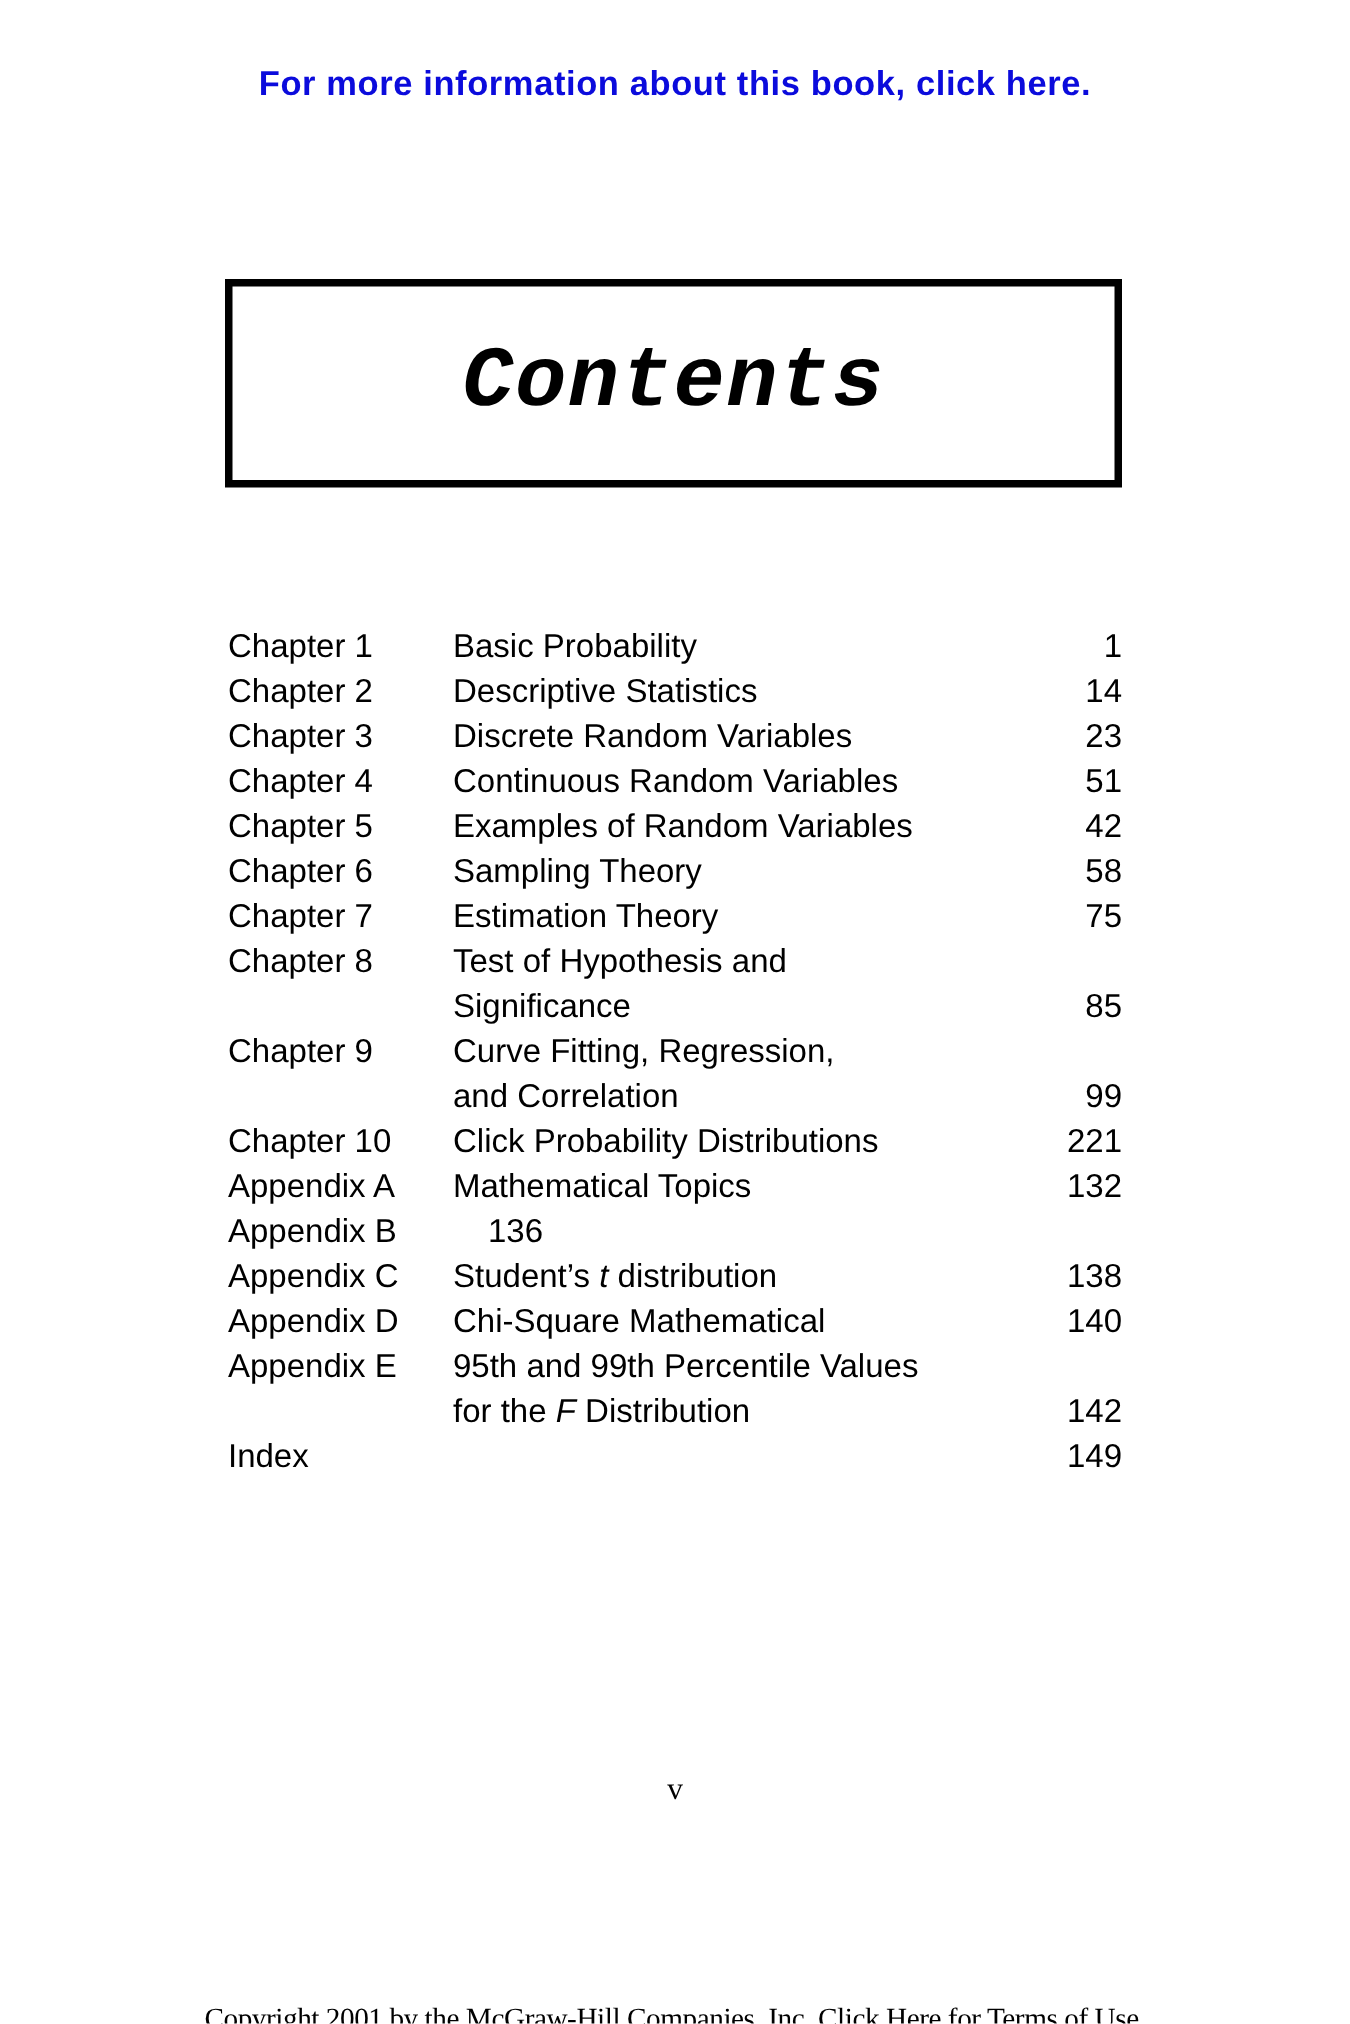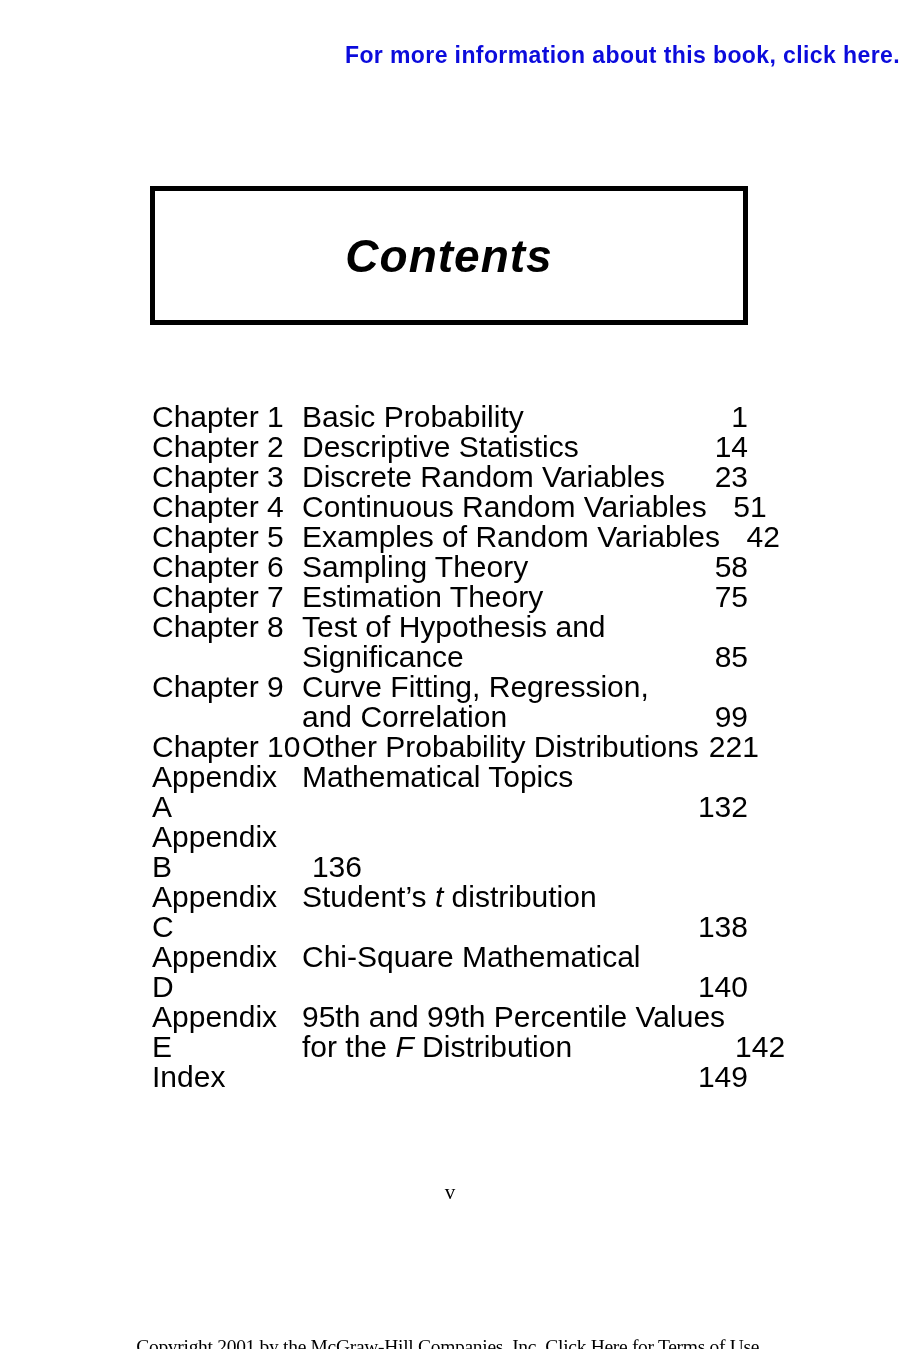--- a/index.html
+++ b/index.html
@@ -15,21 +15,21 @@
     color: #000000;
     overflow: hidden;
   }
 
   
   .top-link-wrap {
     position: absolute;
     top: 42px;
     left: 0;
     width: 100%;
-    text-align: right;
+    text-align: center;
   }
   .top-link {
     font-size: 23px;
     font-weight: bold;
     letter-spacing: 0.4px;
     color: #0b0bdc;
     cursor: pointer;
     text-decoration: none;
   }
 
@@ -40,34 +40,34 @@
     top: 186px;
     width: 598px;
     height: 139px;
     border: 5px solid #000000;
     box-sizing: border-box;
     display: flex;
     align-items: center;
     justify-content: center;
   }
   .contents-title {
-    font-family: Liberation Sans, sans-serif;
-    font-size: 46px;
+    font-family: Liberation Mono, monospace;
+    font-size: 57px;
     font-weight: bold;
     font-style: italic;
     letter-spacing: 1px;
   }
 
   
   .toc {
     position: absolute;
     left: 152px;
-    top: 402px;
+    top: 416px;
     width: 596px;
-    font-size: 30px;
+    font-size: 22px;
     line-height: 30px;
   }
   .toc-row {
     display: flex;
     align-items: flex-start;
   }
   .toc-label {
     width: 150px;
     flex: 0 0 150px;
   }
@@ -192,21 +192,21 @@
     <div class="toc-label">Chapter 9</div>
     <div class="toc-title">
           <div class="toc-line"><span>Curve Fitting, Regression,</span></div>
           <div class="toc-line"><span>and Correlation</span></div>
         </div>
     <div class="toc-page">99</div>
   </div>
       <div class="toc-row">
     <div class="toc-label">Chapter 10</div>
     <div class="toc-title">
-          <div class="toc-line"><span>Other Probability Distributions</span></div>
+          <div class="toc-line"><span>Click Probability Distributions</span></div>
         </div>
     <div class="toc-page">221</div>
   </div>
       <div class="toc-row">
     <div class="toc-label">Appendix A</div>
     <div class="toc-title">
           <div class="toc-line"><span>Mathematical Topics</span></div>
         </div>
     <div class="toc-page">132</div>
   </div>

